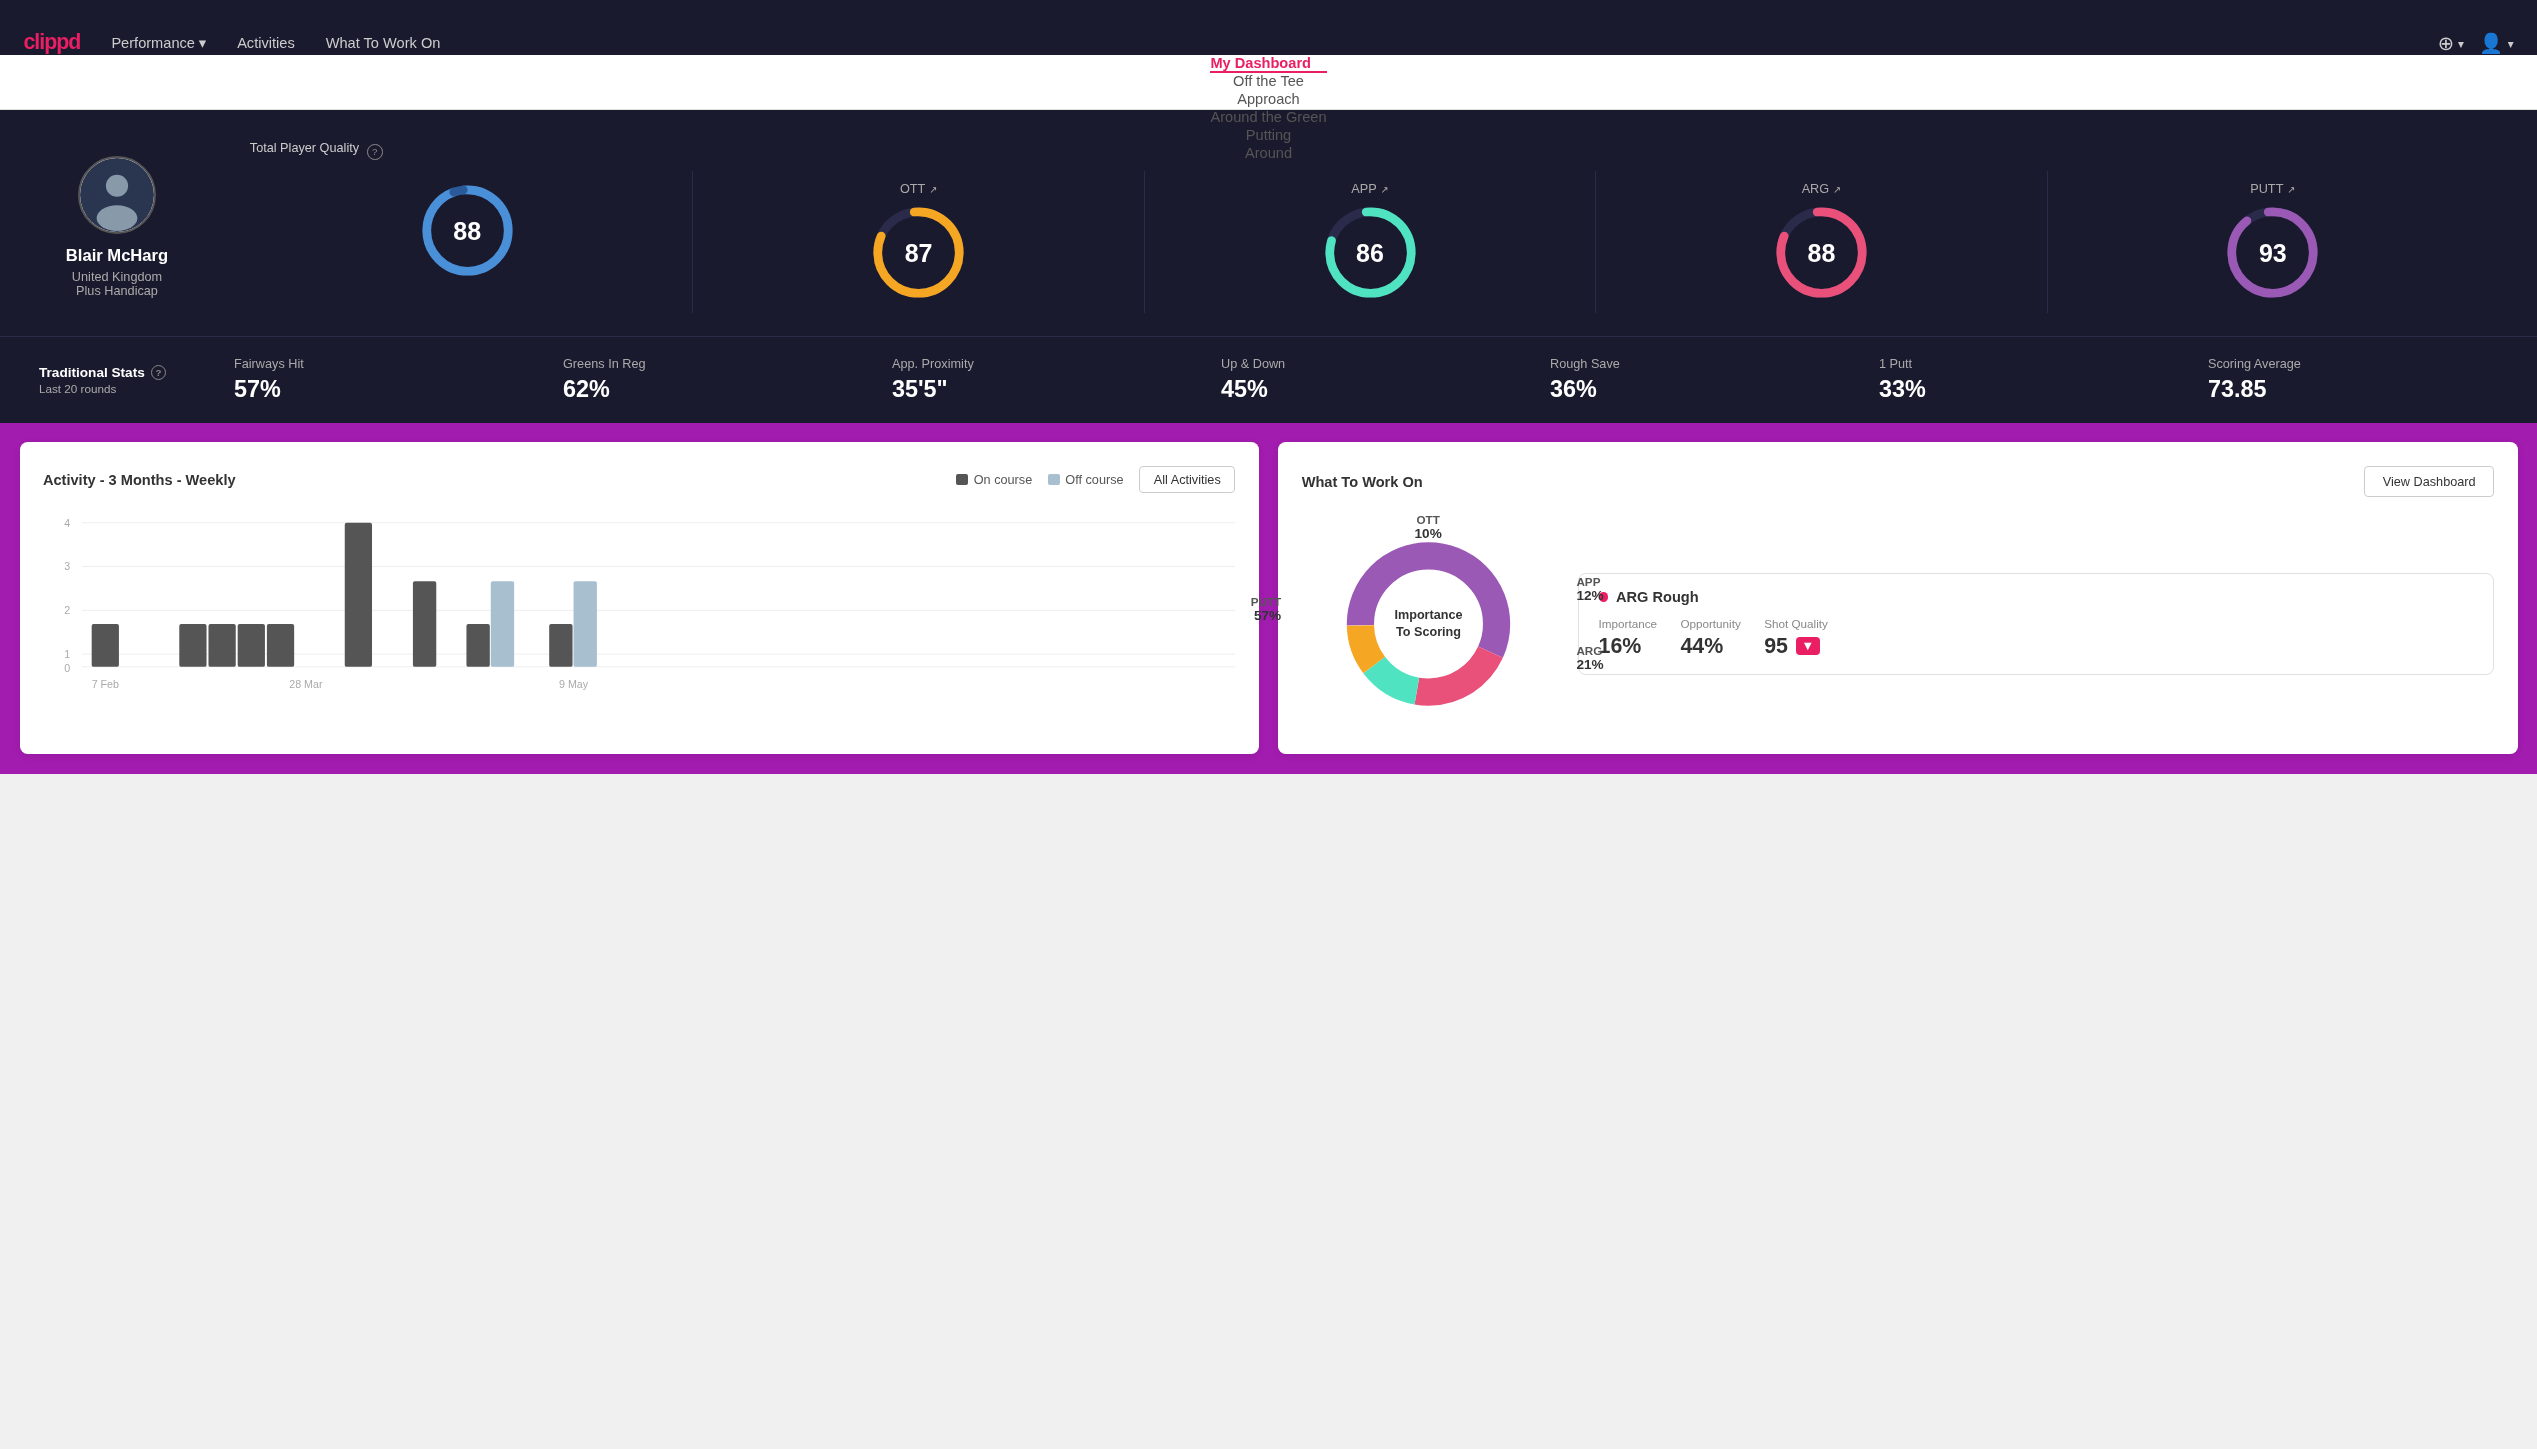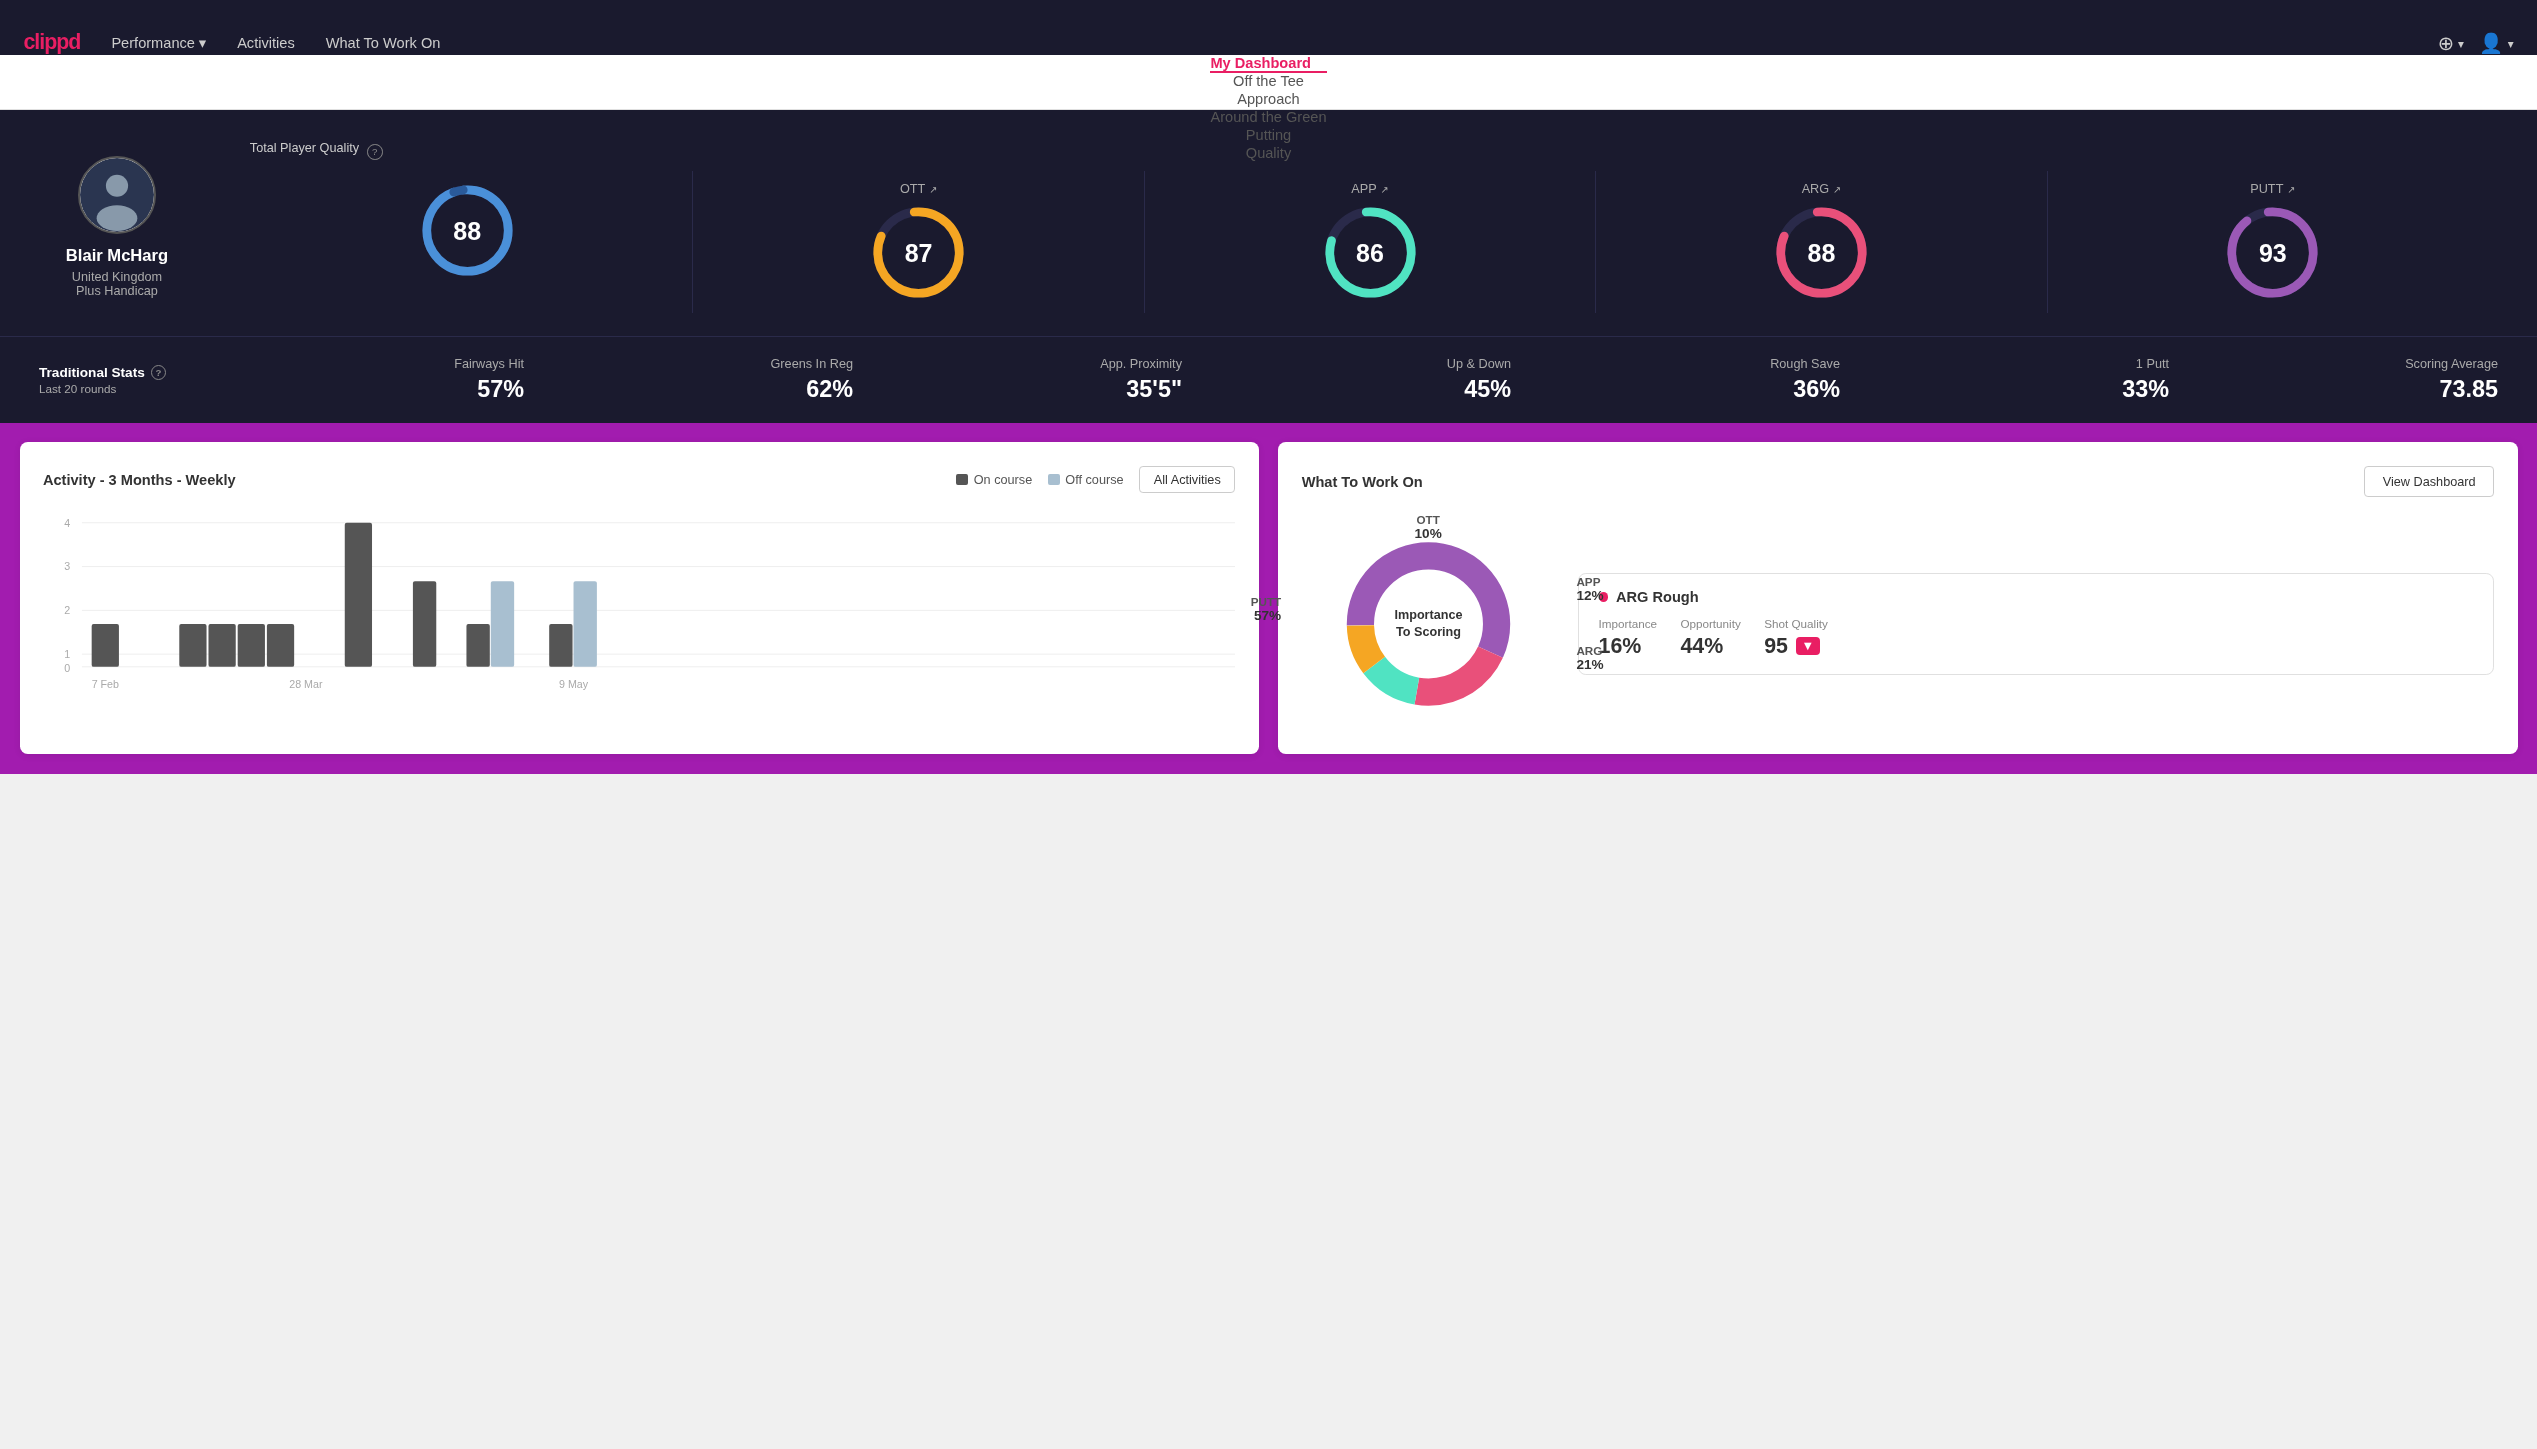--- a/index.html
+++ b/index.html
@@ -98,21 +98,21 @@
       background: #1a1a2e;
       display: flex;
       align-items: center;
       padding: 19.5px 39px;
       border-top: 1px solid #2a2a4a;
       gap: 39px;
     }
     .stats-label-group { min-width: 156px; }
     .stats-title { font-size: 13.6px; font-weight: 700; color: #fff; display: flex; align-items: center; gap: 5.8px; }
     .stats-subtitle { font-size: 11.7px; color: #aaa; margin-top: 1.9px; }
-    .stat-item { display: flex; flex-direction: column; align-items: flex-end; flex: 1; }
+    .stat-item { display: flex; flex-direction: column; align-items: flex-start; flex: 1; }
     .stat-name { font-size: 12.7px; color: #aaa; margin-bottom: 5.8px; }
     .stat-value { font-size: 23.4px; font-weight: 700; color: #fff; }
 
     
     .bottom-section {
       display: flex;
       gap: 19.5px;
       padding: 19.5px;
       background: #a21caf;
     }
@@ -203,21 +203,21 @@
     </div>
   </div>
 </nav>
 
 <div class="tab-bar">
   <div class="tab active">My Dashboard</div>
   <div class="tab">Off the Tee</div>
   <div class="tab">Approach</div>
   <div class="tab">Around the Green</div>
   <div class="tab">Putting</div>
-  <div class="tab">Quality</div>
+  <div class="tab">Around</div>
 </div>
 
 <div class="hero">
   <div class="hero-top">
 
     <div class="player-info">
       <div class="avatar">
         <svg width="78" height="78" viewBox="0 0 80 80">
           <circle cx="40" cy="40" r="40" fill="#2a3550"></circle>
           <circle cx="40" cy="30" r="12" fill="#8899aa"></circle>

